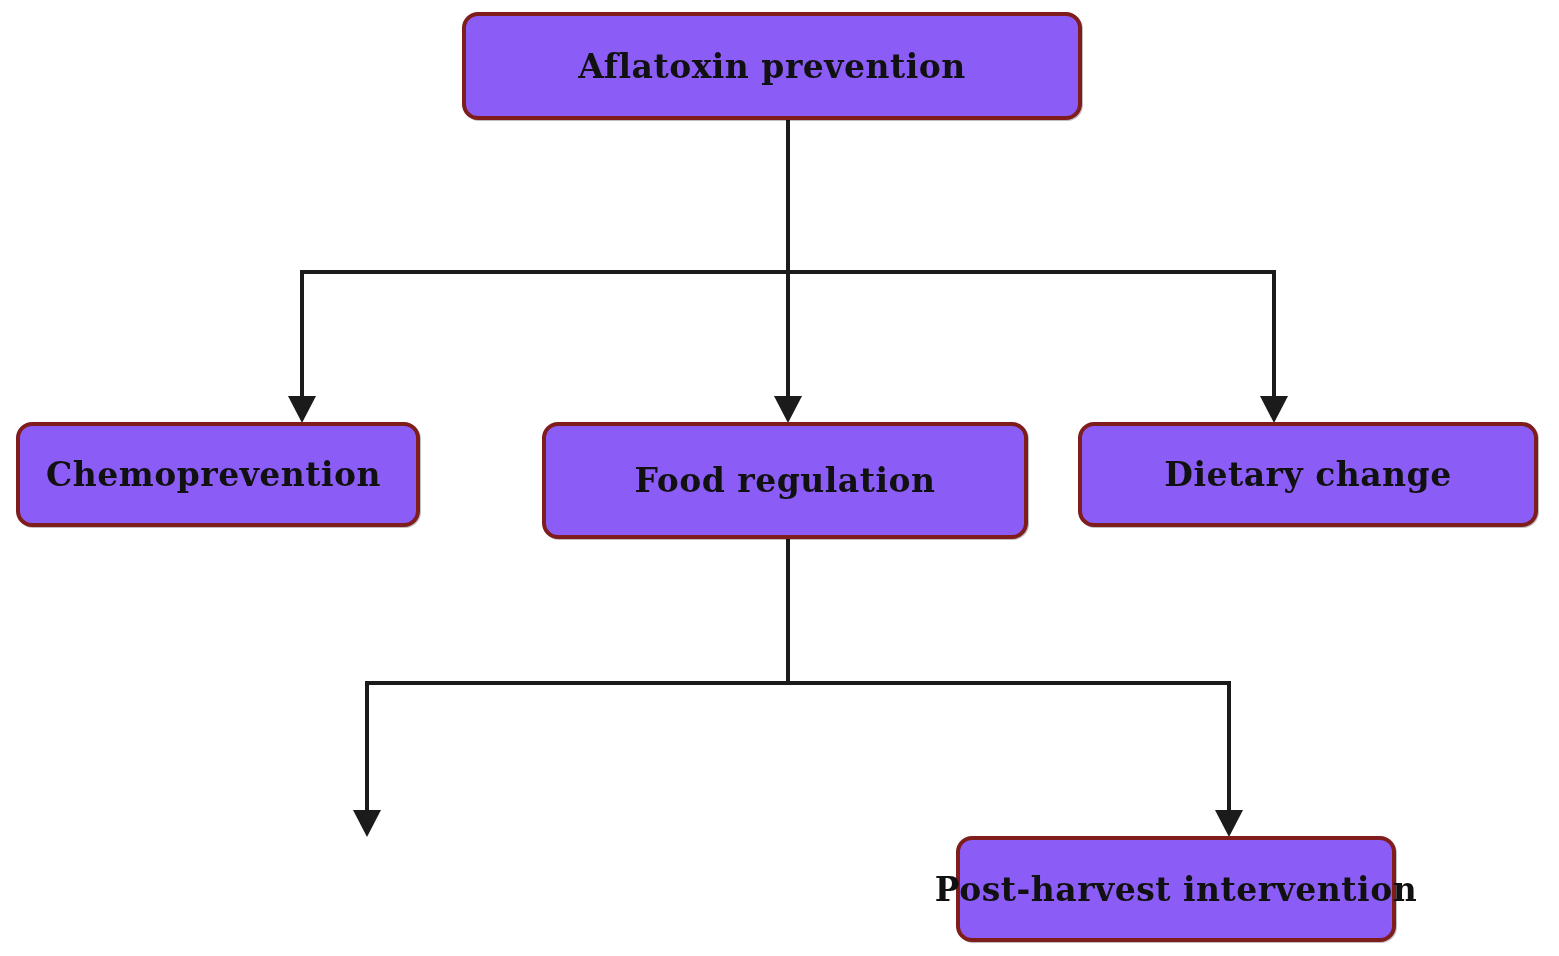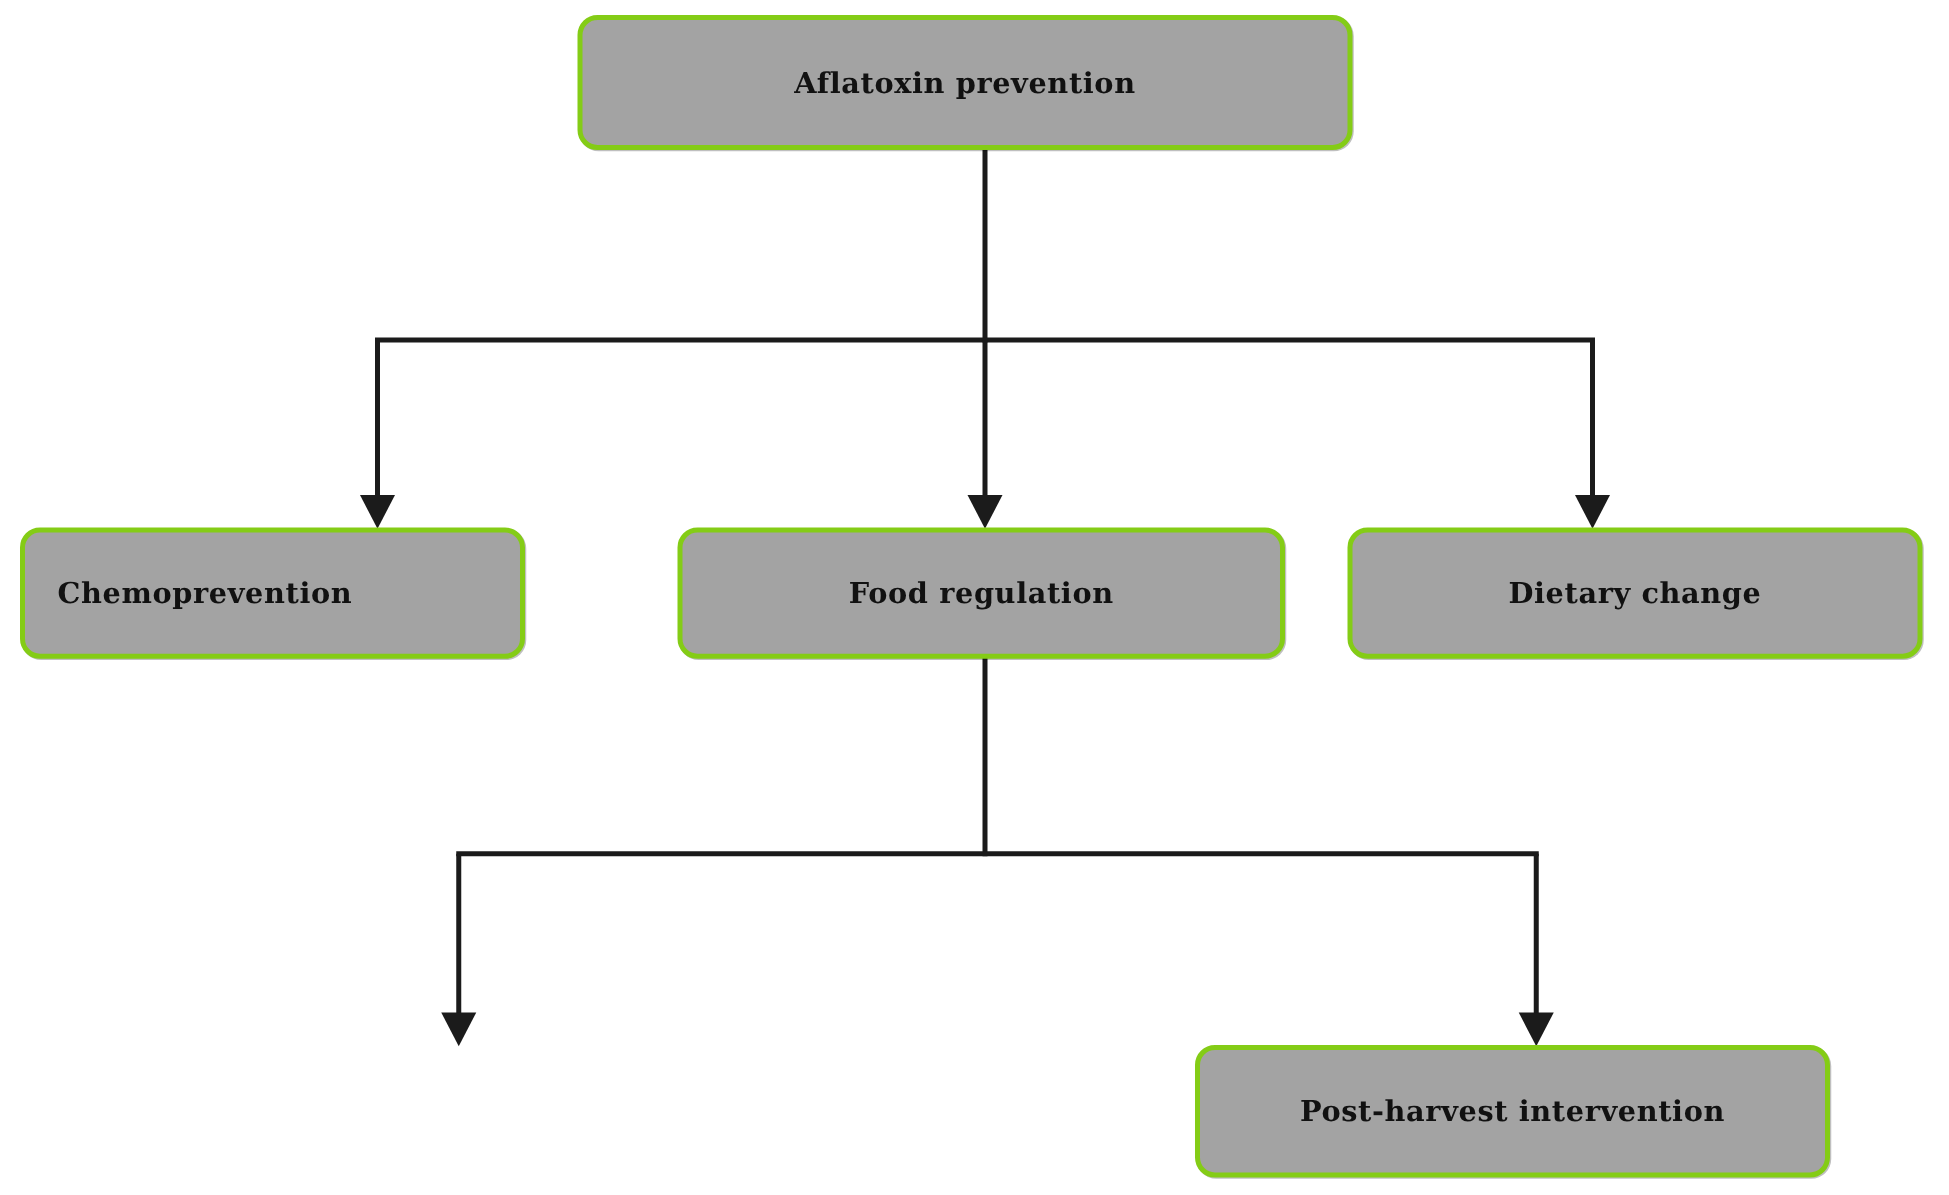--- a/index.html
+++ b/index.html
@@ -11,27 +11,27 @@
     position: relative;
     width: 1559px;
     height: 956px;
     background: #ffffff;
     overflow: hidden;
     font-family: "DejaVu Serif", "Liberation Serif", serif;
   }
   .node {
     position: absolute;
     box-sizing: border-box;
-    background: #a3a3a3;
-    border: 4px solid #84cc16;
+    background: #8b5cf6;
+    border: 4px solid #7f1d1d;
     border-radius: 16px;
     display: flex;
     align-items: center;
     justify-content: center;
-    font-size: 23px;
+    font-size: 33px;
     font-weight: 600;
     color: #111111;
     letter-spacing: 0.5px;
     white-space: nowrap;
     box-shadow: 1px 1px 0 rgba(0,0,0,0.25);
   }
   .node.align-left {
     justify-content: flex-start;
     padding-left: 26px;
   }
@@ -46,24 +46,24 @@
     width: 0;
     height: 0;
     border-left: 14px solid transparent;
     border-right: 14px solid transparent;
     border-top: 27px solid #1b1b1b;
   }
 
   
   #node-root      { left: 462px;  top: 12px;  width: 620px; height: 108px; }
   #node-chemo     { left: 16px;   top: 422px; width: 404px; height: 105px; }
-  #node-food      { left: 542px;  top: 422px; width: 486px; height: 105px; }
+  #node-food      { left: 542px;  top: 422px; width: 486px; height: 117px; }
   #node-dietary   { left: 1078px; top: 422px; width: 460px; height: 105px; justify-content: center; }
   #node-pre       { left: 106px;  top: 836px; width: 512px; height: 106px; }
-  #node-post      { left: 956px;  top: 836px; width: 508px; height: 106px; }
+  #node-post      { left: 956px;  top: 836px; width: 440px; height: 106px; }
 
   
   #stem-root        { left: 786px;  top: 118px; height: 156px; }
   #branch-upper     { left: 300px;  top: 270px; width: 976px; }
   #drop-chemo       { left: 300px;  top: 272px; height: 128px; }
   #drop-food        { left: 786px;  top: 272px; height: 128px; }
   #drop-dietary     { left: 1272px; top: 272px; height: 128px; }
   #arrow-chemo      { left: 288px;  top: 396px; }
   #arrow-food       { left: 774px;  top: 396px; }
   #arrow-dietary    { left: 1260px; top: 396px; }

